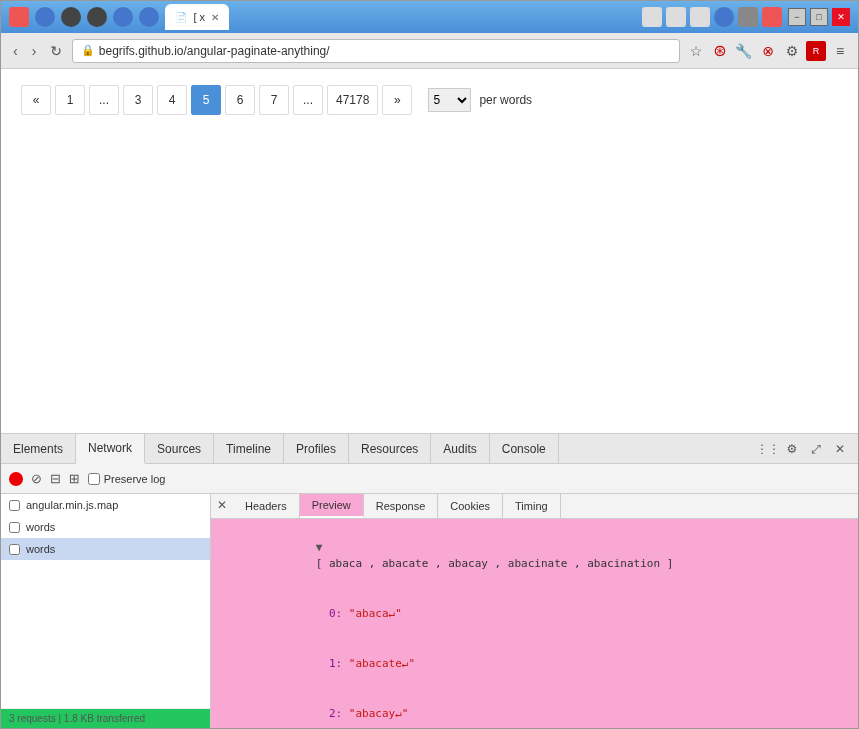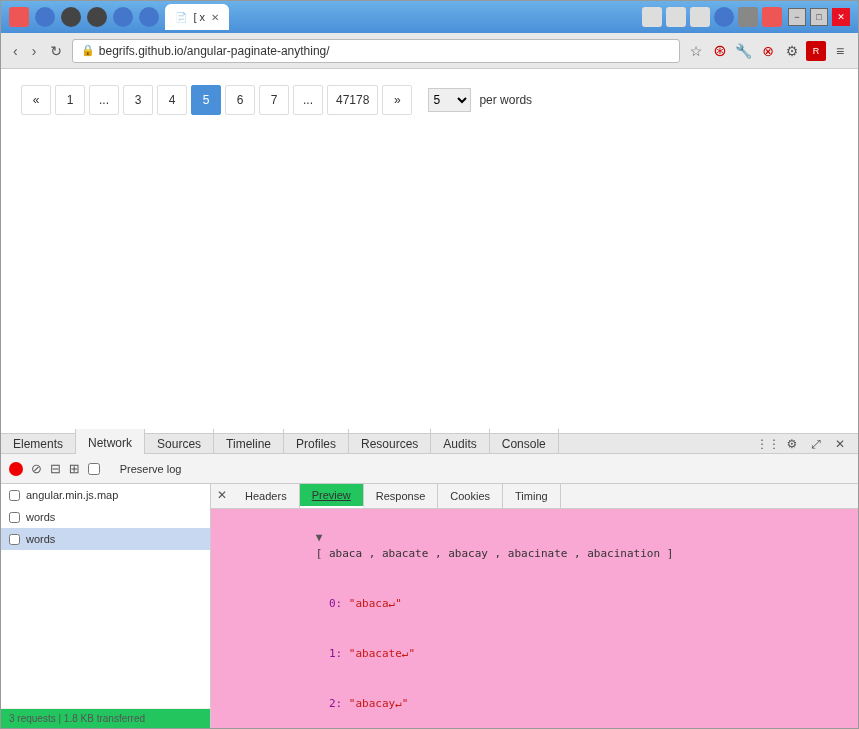--- a/index.html
+++ b/index.html
@@ -102,21 +102,21 @@
       height: 295px;
       flex-shrink: 0;
     }
 
     
     .devtools-tabs {
       display: flex;
       align-items: center;
       background: #e8e8e8;
       border-bottom: 1px solid #ccc;
-      height: 20px;
+      height: 30px;
       flex-shrink: 0;
     }
     .devtools-tab {
       padding: 0 12px;
       height: 30px;
       display: flex; align-items: center;
       cursor: pointer;
       font-size: 12px;
       color: #333;
       border-right: 1px solid #ccc;
@@ -131,21 +131,21 @@
       align-items: center;
       padding: 4px 8px;
       gap: 8px;
       border-bottom: 1px solid #ccc;
       background: #f3f3f3;
       height: 30px;
       flex-shrink: 0;
     }
     .record-btn { width: 14px; height: 14px; border-radius: 50%; background: #e00; border: none; cursor: pointer; }
     .devtools-icon-btn { background: none; border: none; cursor: pointer; color: #555; font-size: 13px; display: flex; align-items: center; }
-    .preserve-log-label { display: flex; align-items: center; gap: 20px; font-size: 11px; color: #333; cursor: pointer; }
+    .preserve-log-label { display: flex; align-items: center; gap: 4px; font-size: 11px; color: #333; cursor: pointer; }
     .preserve-log-checkbox { width: 12px; height: 12px; }
 
     
     .devtools-body {
       display: flex;
       flex: 1;
       overflow: hidden;
     }
 
     
@@ -199,21 +199,21 @@
       flex-shrink: 0;
     }
     .preview-tab {
       padding: 4px 12px;
       font-size: 11px;
       color: #333;
       cursor: pointer;
       border-right: 1px solid #ccc;
       height: 24px; display: flex; align-items: center;
     }
-    .preview-tab.active { background: #22c55e; border-bottom: 2px solid white; text-decoration: underline; }
+    .preview-tab.active { background: #f9a8d4; border-bottom: 2px solid white; }
     .preview-tab-close { padding: 4px 6px; cursor: pointer; color: #555; }
     .preview-content {
       flex: 1;
       background: #f9a8d4;
       overflow: auto;
       padding: 4px 0;
       font-family: monospace;
       font-size: 11px;
     }
     .json-line {

